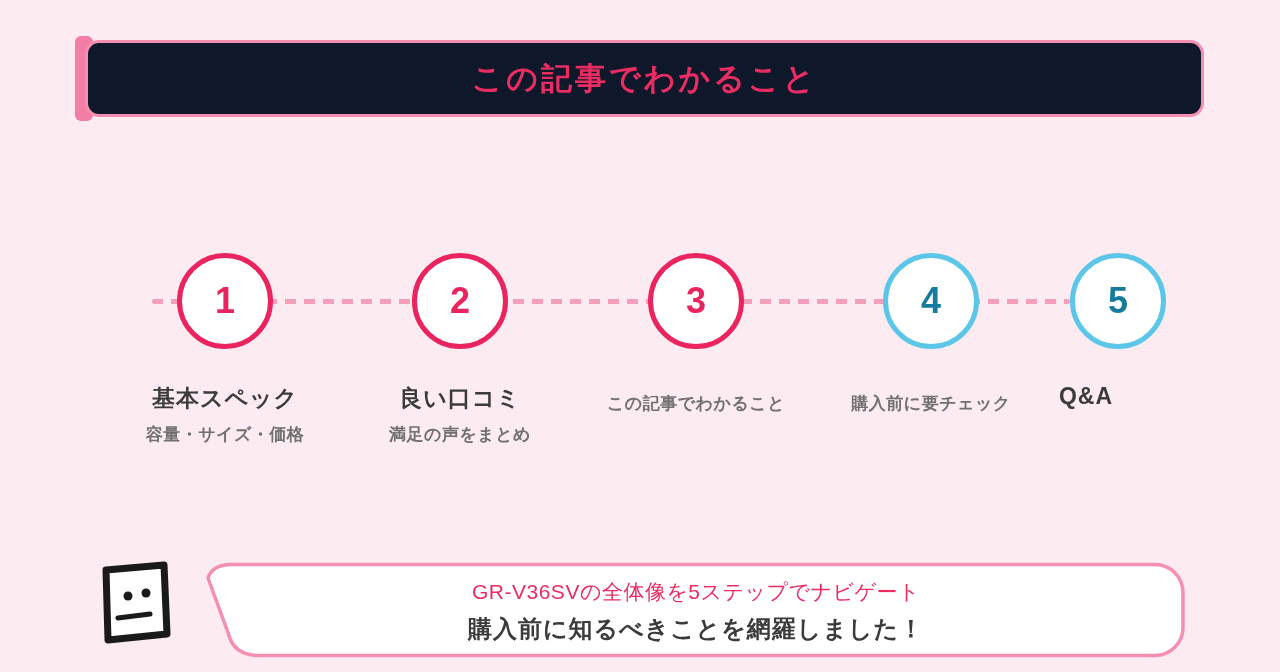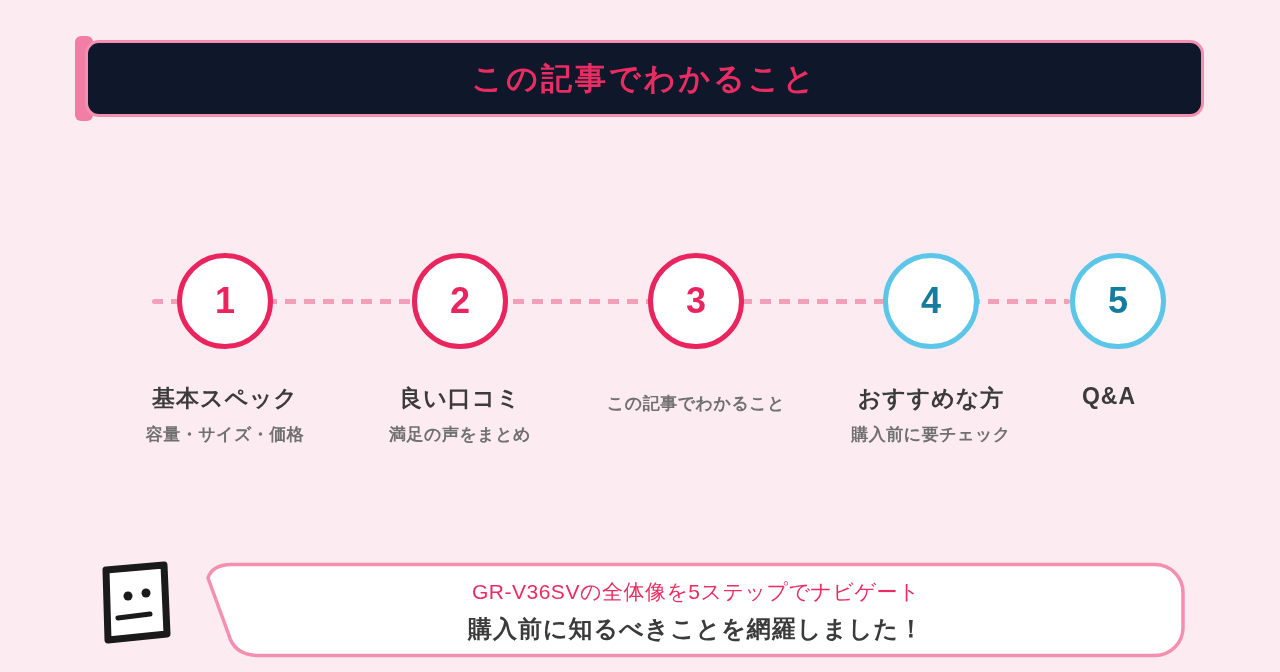--- a/index.html
+++ b/index.html
@@ -40,21 +40,21 @@
     display:flex;align-items:center;justify-content:center;
     font-size:36px;font-weight:bold;
   }
   .theme-pink .step-circle,.step-circle.theme-pink{border:5px solid #e9245e;color:#e9245e;}
   .step-circle.theme-blue{border:5px solid #5bc6e8;color:#157c9e;}
   .c1{left:177px;} .c2{left:412px;} .c3{left:648px;} .c4{left:883px;} .c5{left:1070px;}
 
   .step-label{
     position:absolute;top:383px;width:240px;text-align:center;
   }
-  .l1{left:105px;} .l2{left:340px;} .l3{left:576px;} .l4{left:811px;} .l5{left:989px;}
+  .l1{left:105px;} .l2{left:340px;} .l3{left:576px;} .l4{left:811px;} .l5{left:966px;}
   .step-title{
     color:#3b3b3b;font-size:23px;font-weight:bold;letter-spacing:1px;
   }
   .step-sub{
     color:#707070;font-size:17px;font-weight:bold;margin-top:9px;letter-spacing:0.5px;
   }
 
   
   .face-icon{
     position:absolute;left:94px;top:556px;width:84px;height:96px;
@@ -104,21 +104,20 @@
     <div class="step-sub">満足の声をまとめ</div>
   </div>
   <div class="step-label l1">
     <div class="step-title">基本スペック</div>
     <div class="step-sub">容量・サイズ・価格</div>
   </div>
   <div class="step-label l3">
     <div class="step-sub">この記事でわかること</div>
   </div>
   <div class="step-label l4">
-    <div class="step-title">おすすめな方</div>
     <div class="step-sub">購入前に要チェック</div>
   </div>
   <div class="step-label l5">
     <div class="step-title">Q&amp;A</div>
   </div>
 
   <div class="face-icon">
     <svg width="84" height="96" viewBox="0 0 84 96" aria-hidden="true">
       <path d="M 12 14 L 70 9 L 73 78 L 14 84 Z" fill="#ffffff" stroke="#1a1a1a" stroke-width="7" stroke-linejoin="round"></path>
       <circle cx="34" cy="40" r="4.5" fill="#1a1a1a"></circle>

